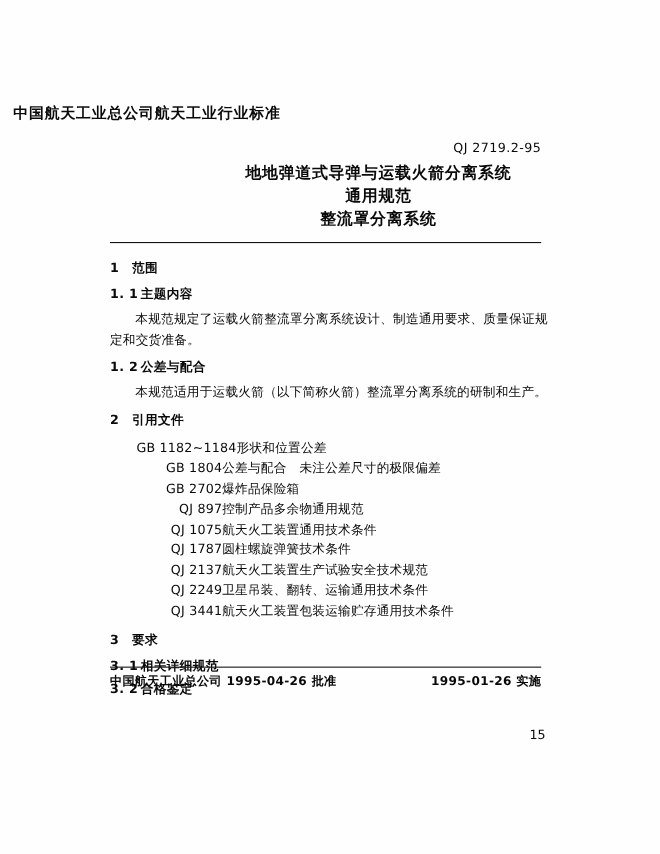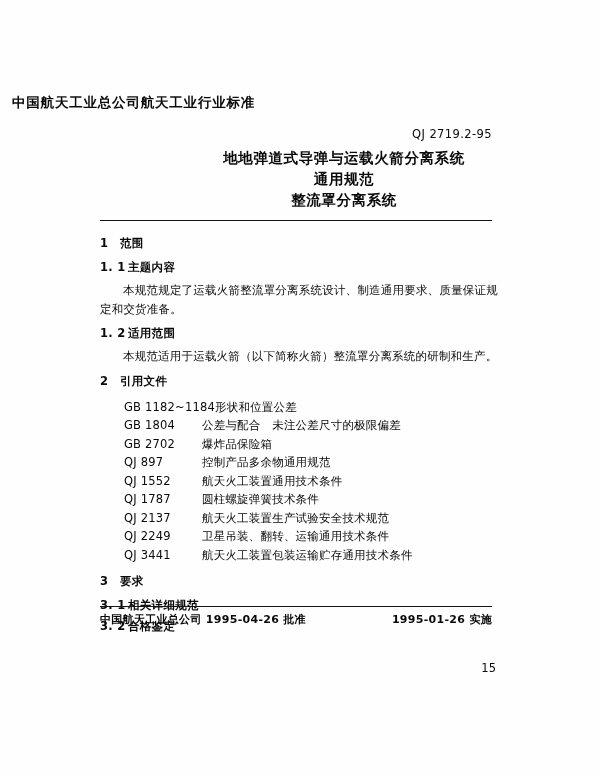--- a/index.html
+++ b/index.html
@@ -121,20 +121,21 @@
   .ref-item {
     font-size: 11.5px;
     line-height: 18.5px;
     padding-left: 24px;
     letter-spacing: 0.2px;
     white-space: nowrap;
   }
   .ref-code {
     display: inline-block;
     min-width: 78px;
+    text-align: right;
   }
   .ref-title { }
 
   
   .footer {
     position: absolute;
     left: 100px;
     top: 612px;
     width: 392px;
     display: flex;
@@ -177,21 +178,21 @@
       <span class="num">1</span><span>范围</span>
     </div>
 
     <div class="h2">
       <span class="num">1. 1</span><span>主题内容</span>
     </div>
 
     <p class="para">本规范规定了运载火箭整流罩分离系统设计、制造通用要求、质量保证规定和交货准备。</p>
 
     <div class="h2">
-      <span class="num">1. 2</span><span>适用范围</span>
+      <span class="num">1. 2</span><span>公差与配合</span>
     </div>
 
     <p class="para">本规范适用于运载火箭（以下简称火箭）整流罩分离系统的研制和生产。</p>
 
     <div class="h1">
       <span class="num">2</span><span>引用文件</span>
     </div>
 
     <ul class="ref-list">
       <li class="ref-item">
@@ -200,21 +201,21 @@
       <li class="ref-item">
         <span class="ref-code">GB 1804</span><span class="ref-title">公差与配合　未注公差尺寸的极限偏差</span>
       </li>
       <li class="ref-item">
         <span class="ref-code">GB 2702</span><span class="ref-title">爆炸品保险箱</span>
       </li>
       <li class="ref-item">
         <span class="ref-code">QJ 897</span><span class="ref-title">控制产品多余物通用规范</span>
       </li>
       <li class="ref-item">
-        <span class="ref-code">QJ 1552</span><span class="ref-title">航天火工装置通用技术条件</span>
+        <span class="ref-code">QJ 1075</span><span class="ref-title">航天火工装置通用技术条件</span>
       </li>
       <li class="ref-item">
         <span class="ref-code">QJ 1787</span><span class="ref-title">圆柱螺旋弹簧技术条件</span>
       </li>
       <li class="ref-item">
         <span class="ref-code">QJ 2137</span><span class="ref-title">航天火工装置生产试验安全技术规范</span>
       </li>
       <li class="ref-item">
         <span class="ref-code">QJ 2249</span><span class="ref-title">卫星吊装、翻转、运输通用技术条件</span>
       </li>

